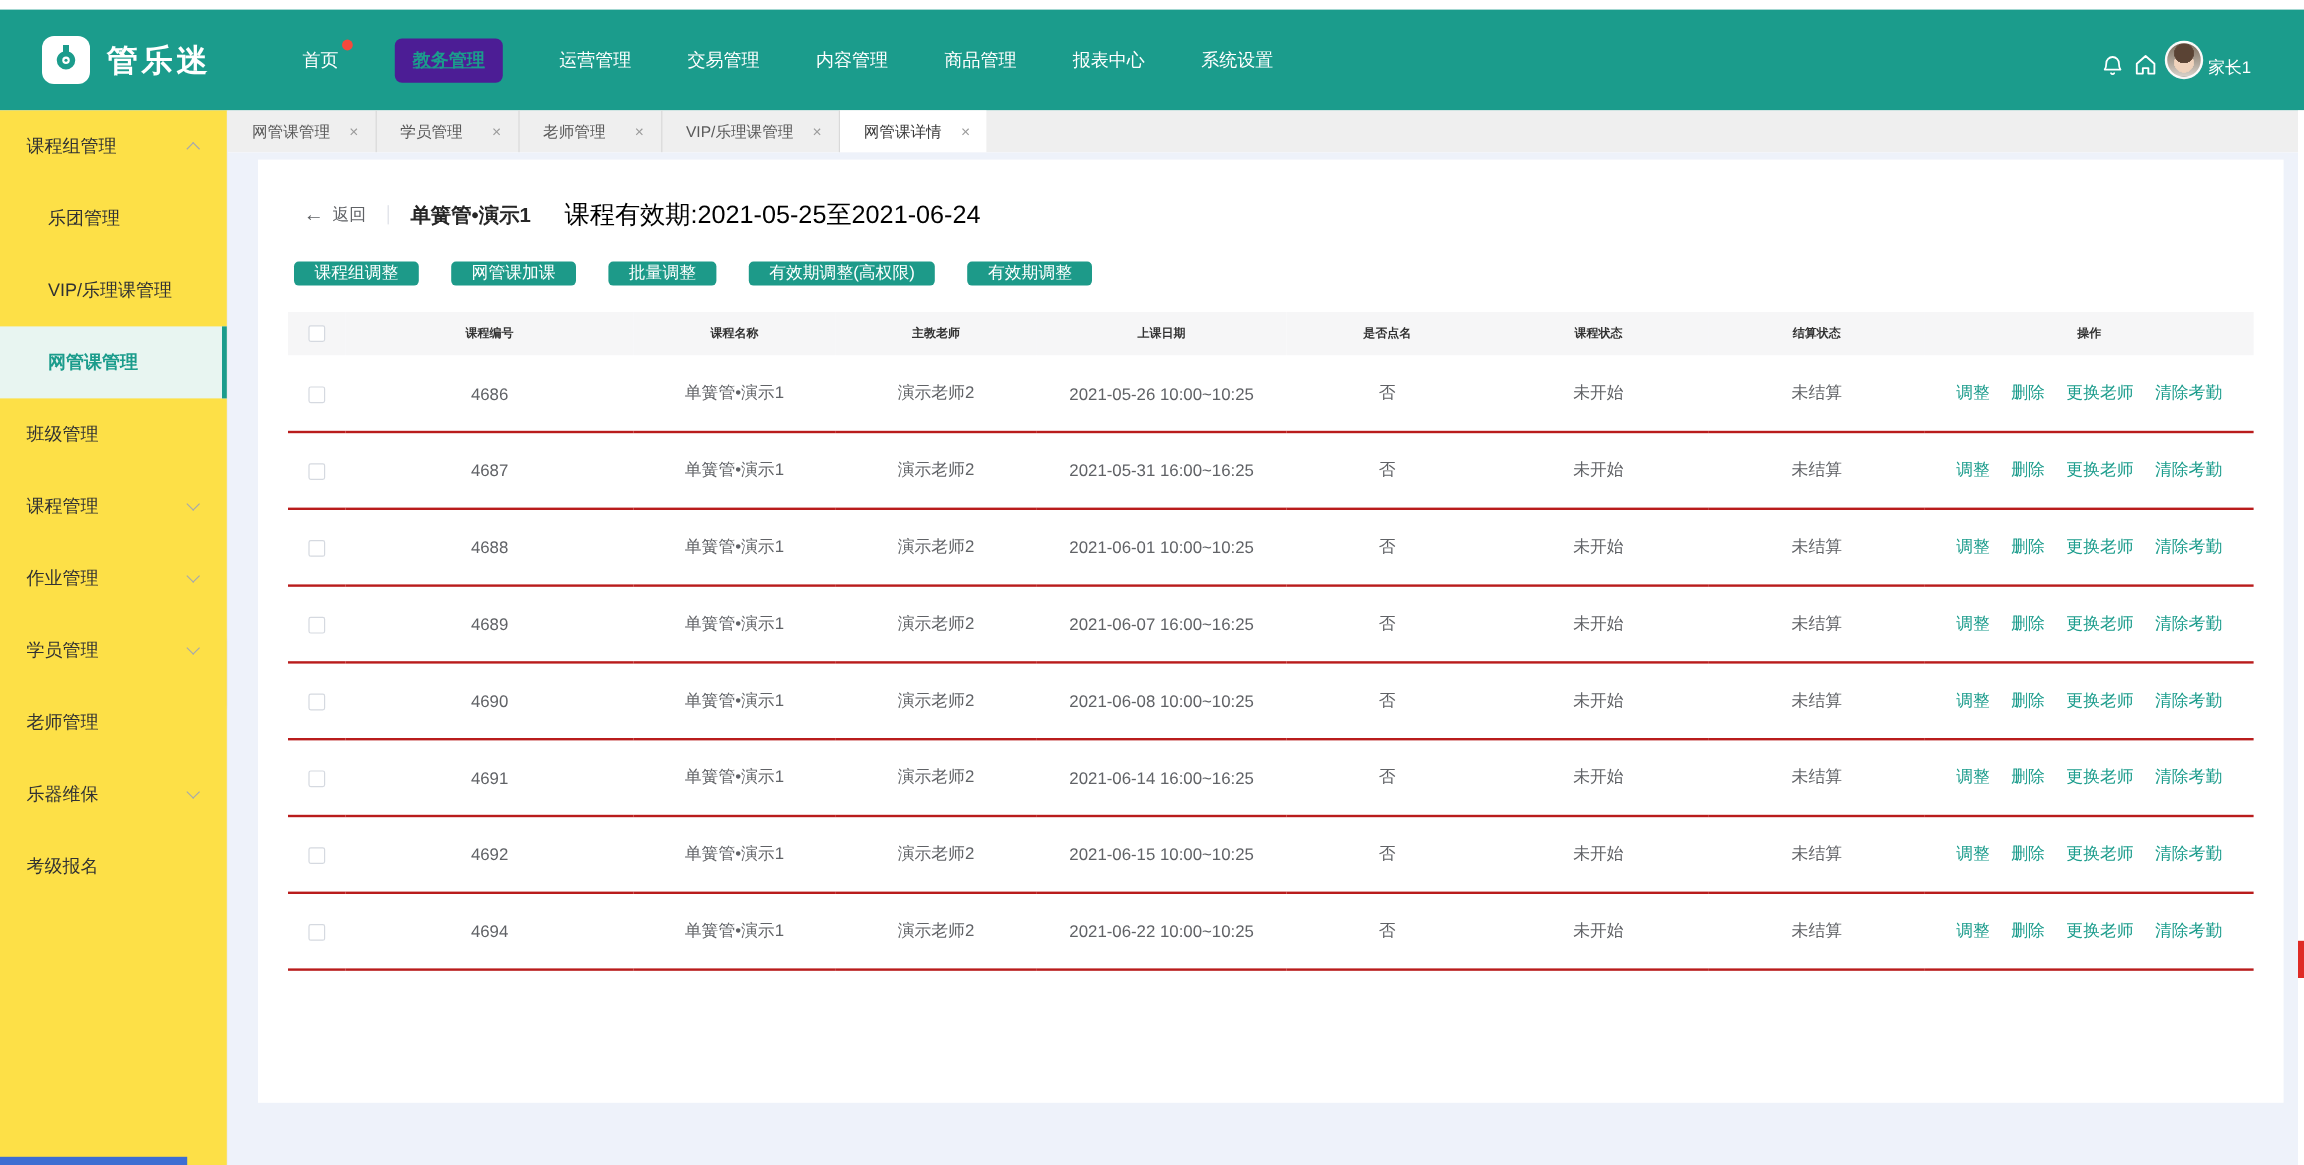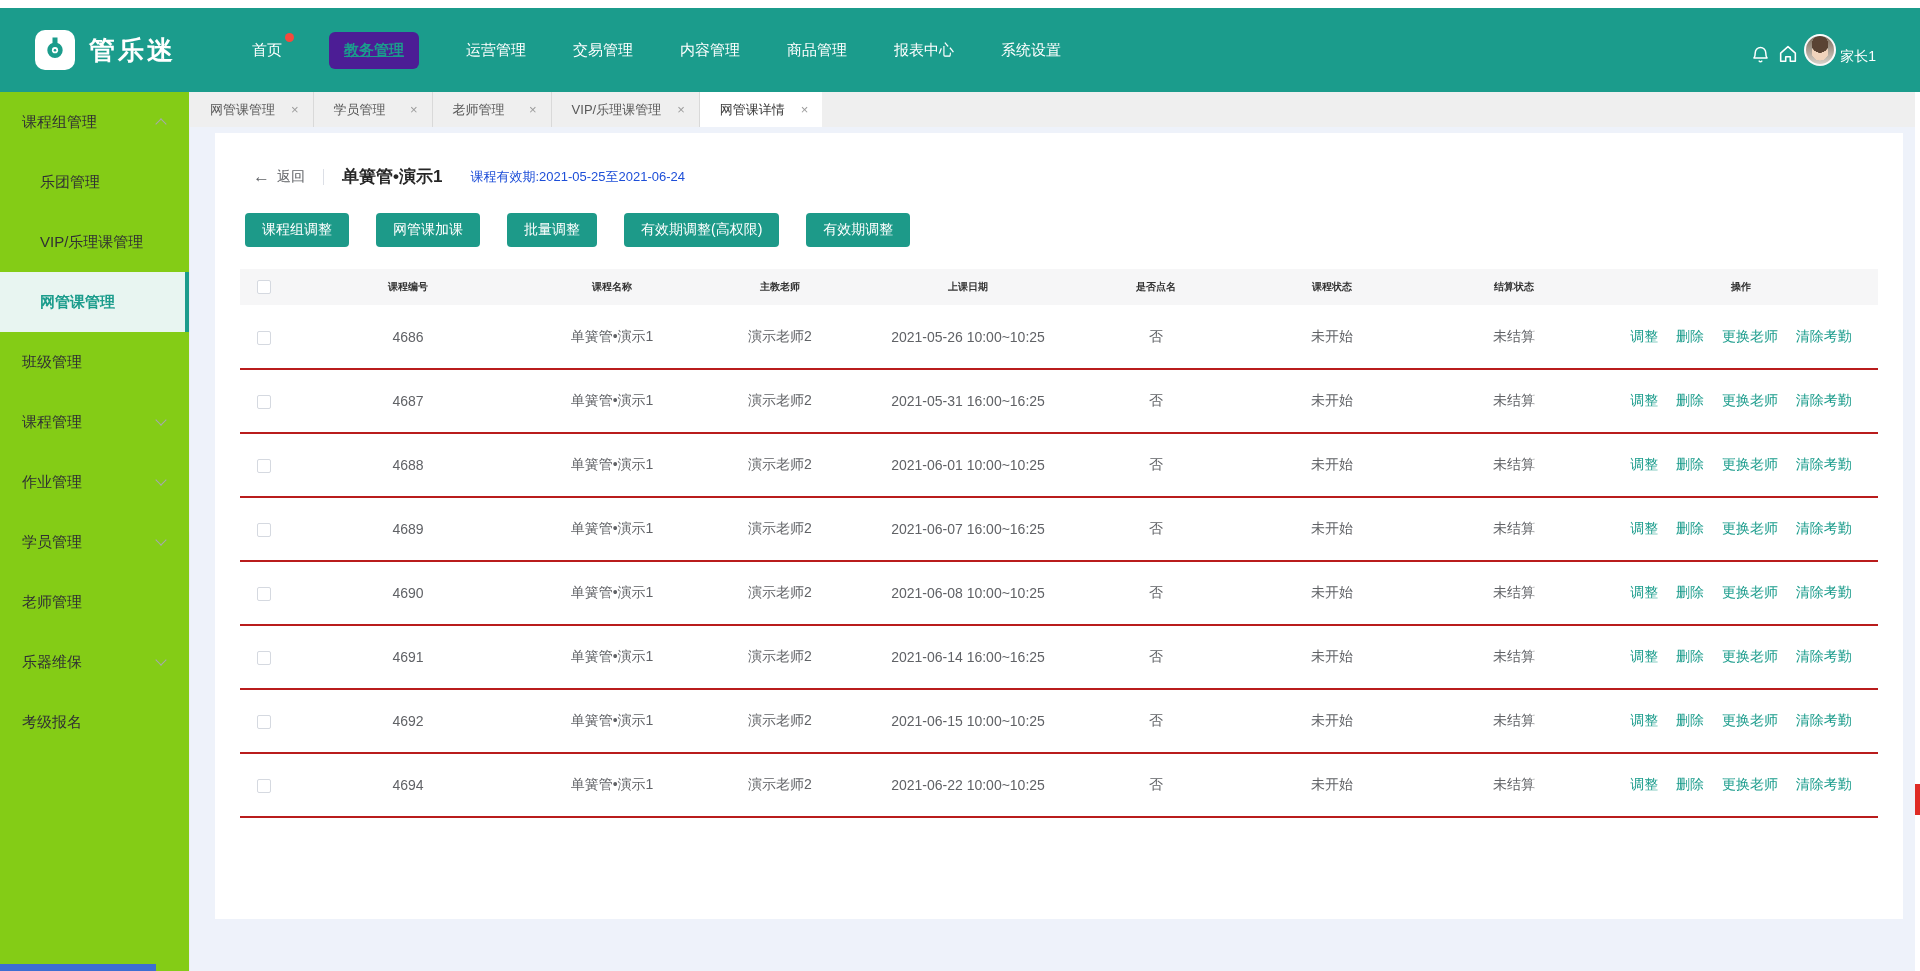--- a/index.html
+++ b/index.html
@@ -20,21 +20,21 @@
   .top-right { margin-left:auto; margin-right:44px; display:flex; align-items:flex-end; gap:4px; }
   .top-icon { width:24px; height:24px; display:flex; align-items:center; justify-content:center; cursor:pointer; }
   .avatar { width:32px; height:32px; border-radius:50%; border:2px solid rgba(255,255,255,.95);
     background:
       radial-gradient(circle at 50% 30%, #5a4334 0 34%, transparent 35%),
       radial-gradient(circle at 50% 58%, #f0d3bc 0 38%, transparent 39%),
       linear-gradient(#7a6a5a, #d8d2ca); cursor:pointer; }
   .user-name { color:#fff; font-size:14px; }
 
   
-  .sidebar { position:absolute; left:0; top:92px; width:190px; bottom:0; background:#84cc16;
+  .sidebar { position:absolute; left:0; top:92px; width:190px; bottom:0; background:#fde047;
     border-right:1px solid #ececf2; }
   .side-item { height:60px; display:flex; align-items:center; padding-left:22px; padding-right:18px;
     font-size:15px; color:#303133; position:relative; cursor:pointer; }
   .side-item.sub { padding-left:40px; }
   .side-item.active { background:#e8f5f1; color:#1b9c8c; font-weight:bold; }
   .side-item.active::after { content:""; position:absolute; right:0; top:0; bottom:0;
     width:4px; background:#1b9c8c; }
   .chev { width:8px; height:8px; border-right:1.6px solid #a6a9ad; border-bottom:1.6px solid #a6a9ad;
     position:absolute; right:24px; }
   .chev.down { transform:rotate(45deg); top:24px; }
@@ -55,24 +55,24 @@
 
   
   .content { position:absolute; left:190px; top:127px; right:0; bottom:0; background:#eef2fa; }
   .card { position:absolute; left:25px; top:6px; width:1688px; height:786px; background:#fff; }
 
   .back-row { display:flex; align-items:center; padding:32px 0 0 38px; }
   .back-arrow { font-size:17px; color:#606266; cursor:pointer; }
   .back-label { font-size:14px; color:#606266; margin-left:7px; cursor:pointer; }
   .vdiv { width:1px; height:16px; background:#dcdfe6; margin:0 18px; }
   .page-title { font-size:17px; font-weight:bold; color:#262626; }
-  .validity { font-size:13px; color:#1d4ed8; margin-left:28px; }
+  .validity { font-size:21px; color:#000000; margin-left:28px; }
 
   .btn-row { display:flex; gap:27px; margin:25px 0 0 30px; }
-  .btn { height:34px; background:#1d9a89; color:#fff; font-size:14px; border:none;
+  .btn { height:20px; background:#1d9a89; color:#fff; font-size:14px; border:none;
     border-radius:4px; padding:0 17px; cursor:pointer; white-space:nowrap; }
 
   table.tbl { margin:22px 0 0 25px; width:1638px; border-collapse:collapse; table-layout:fixed; }
   .tbl thead tr { height:36px; background:#f6f6f7; }
   .tbl th { font-size:10px; font-weight:bold; color:#333; text-align:center; }
   .tbl tbody tr { height:64px; border-bottom:2px solid #b91c1c; }
   .tbl td { font-size:14px; color:#606266; text-align:center; }
   .cb { display:inline-block; width:14px; height:14px; border:1px solid #d5d9e0;
     border-radius:2px; background:#fff; vertical-align:middle; cursor:pointer; }
   .ops a { color:#1b9c8c; margin:0 7px; cursor:pointer; text-decoration:none; white-space:nowrap; }

